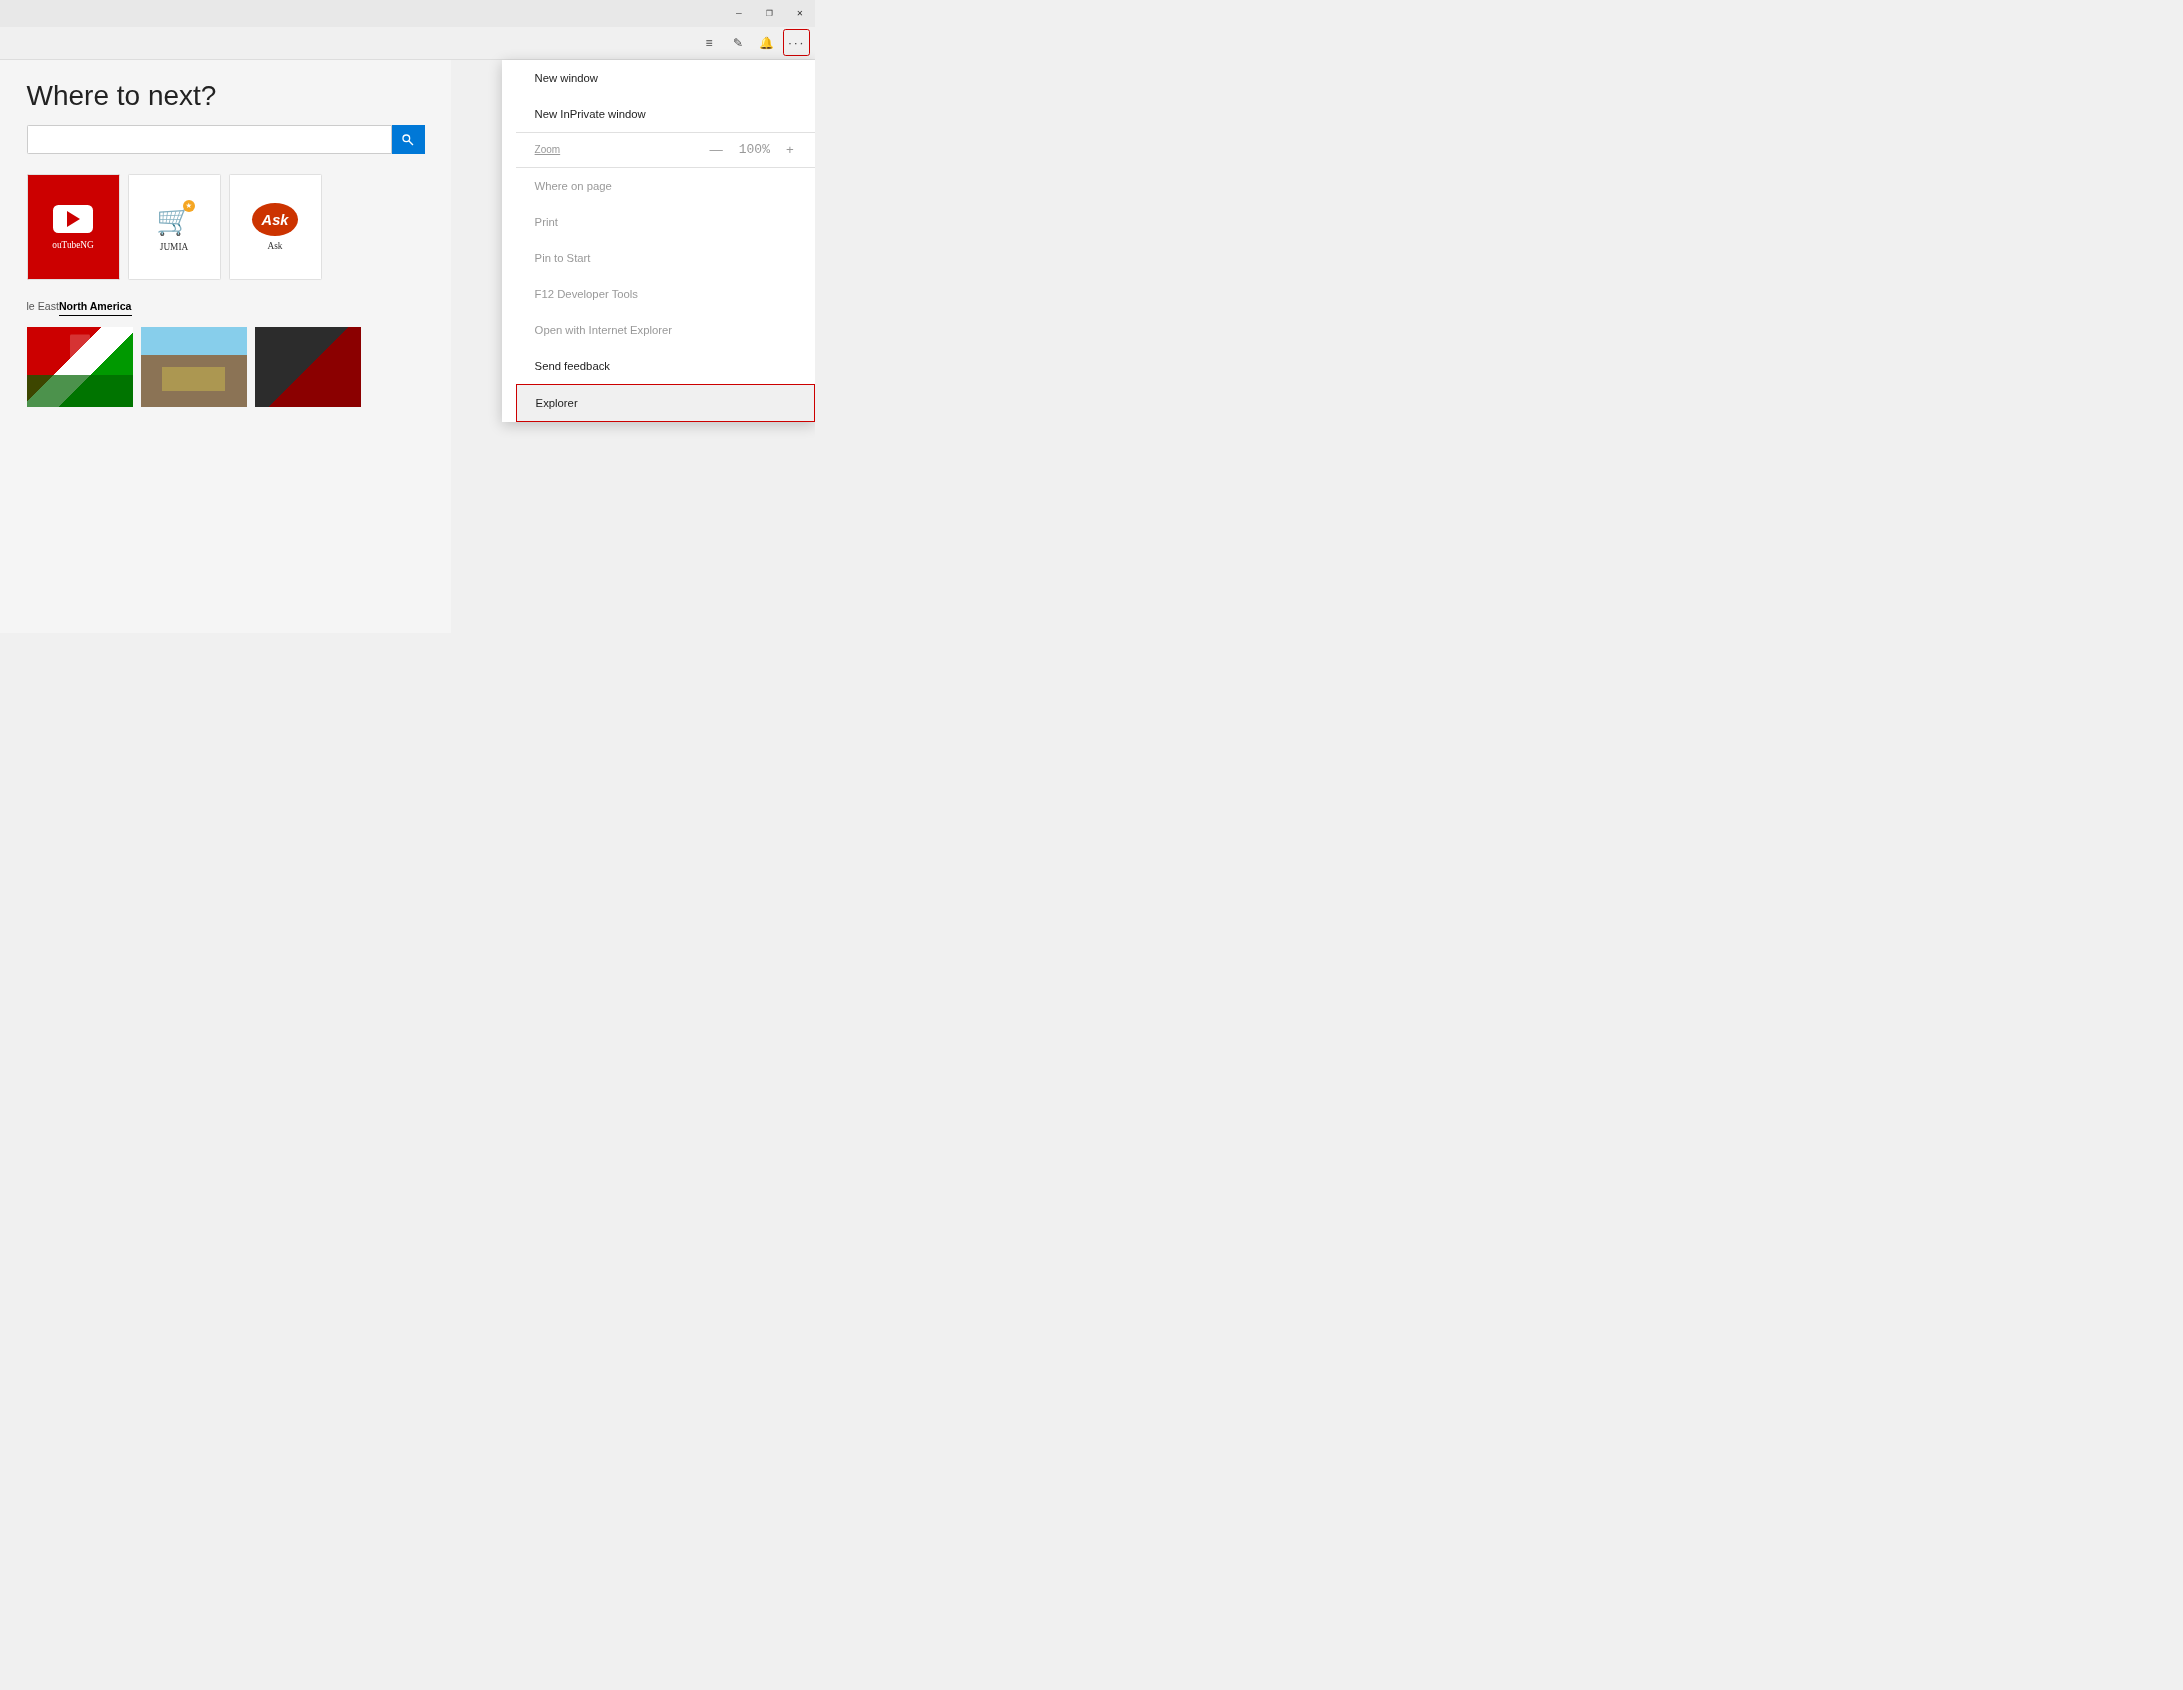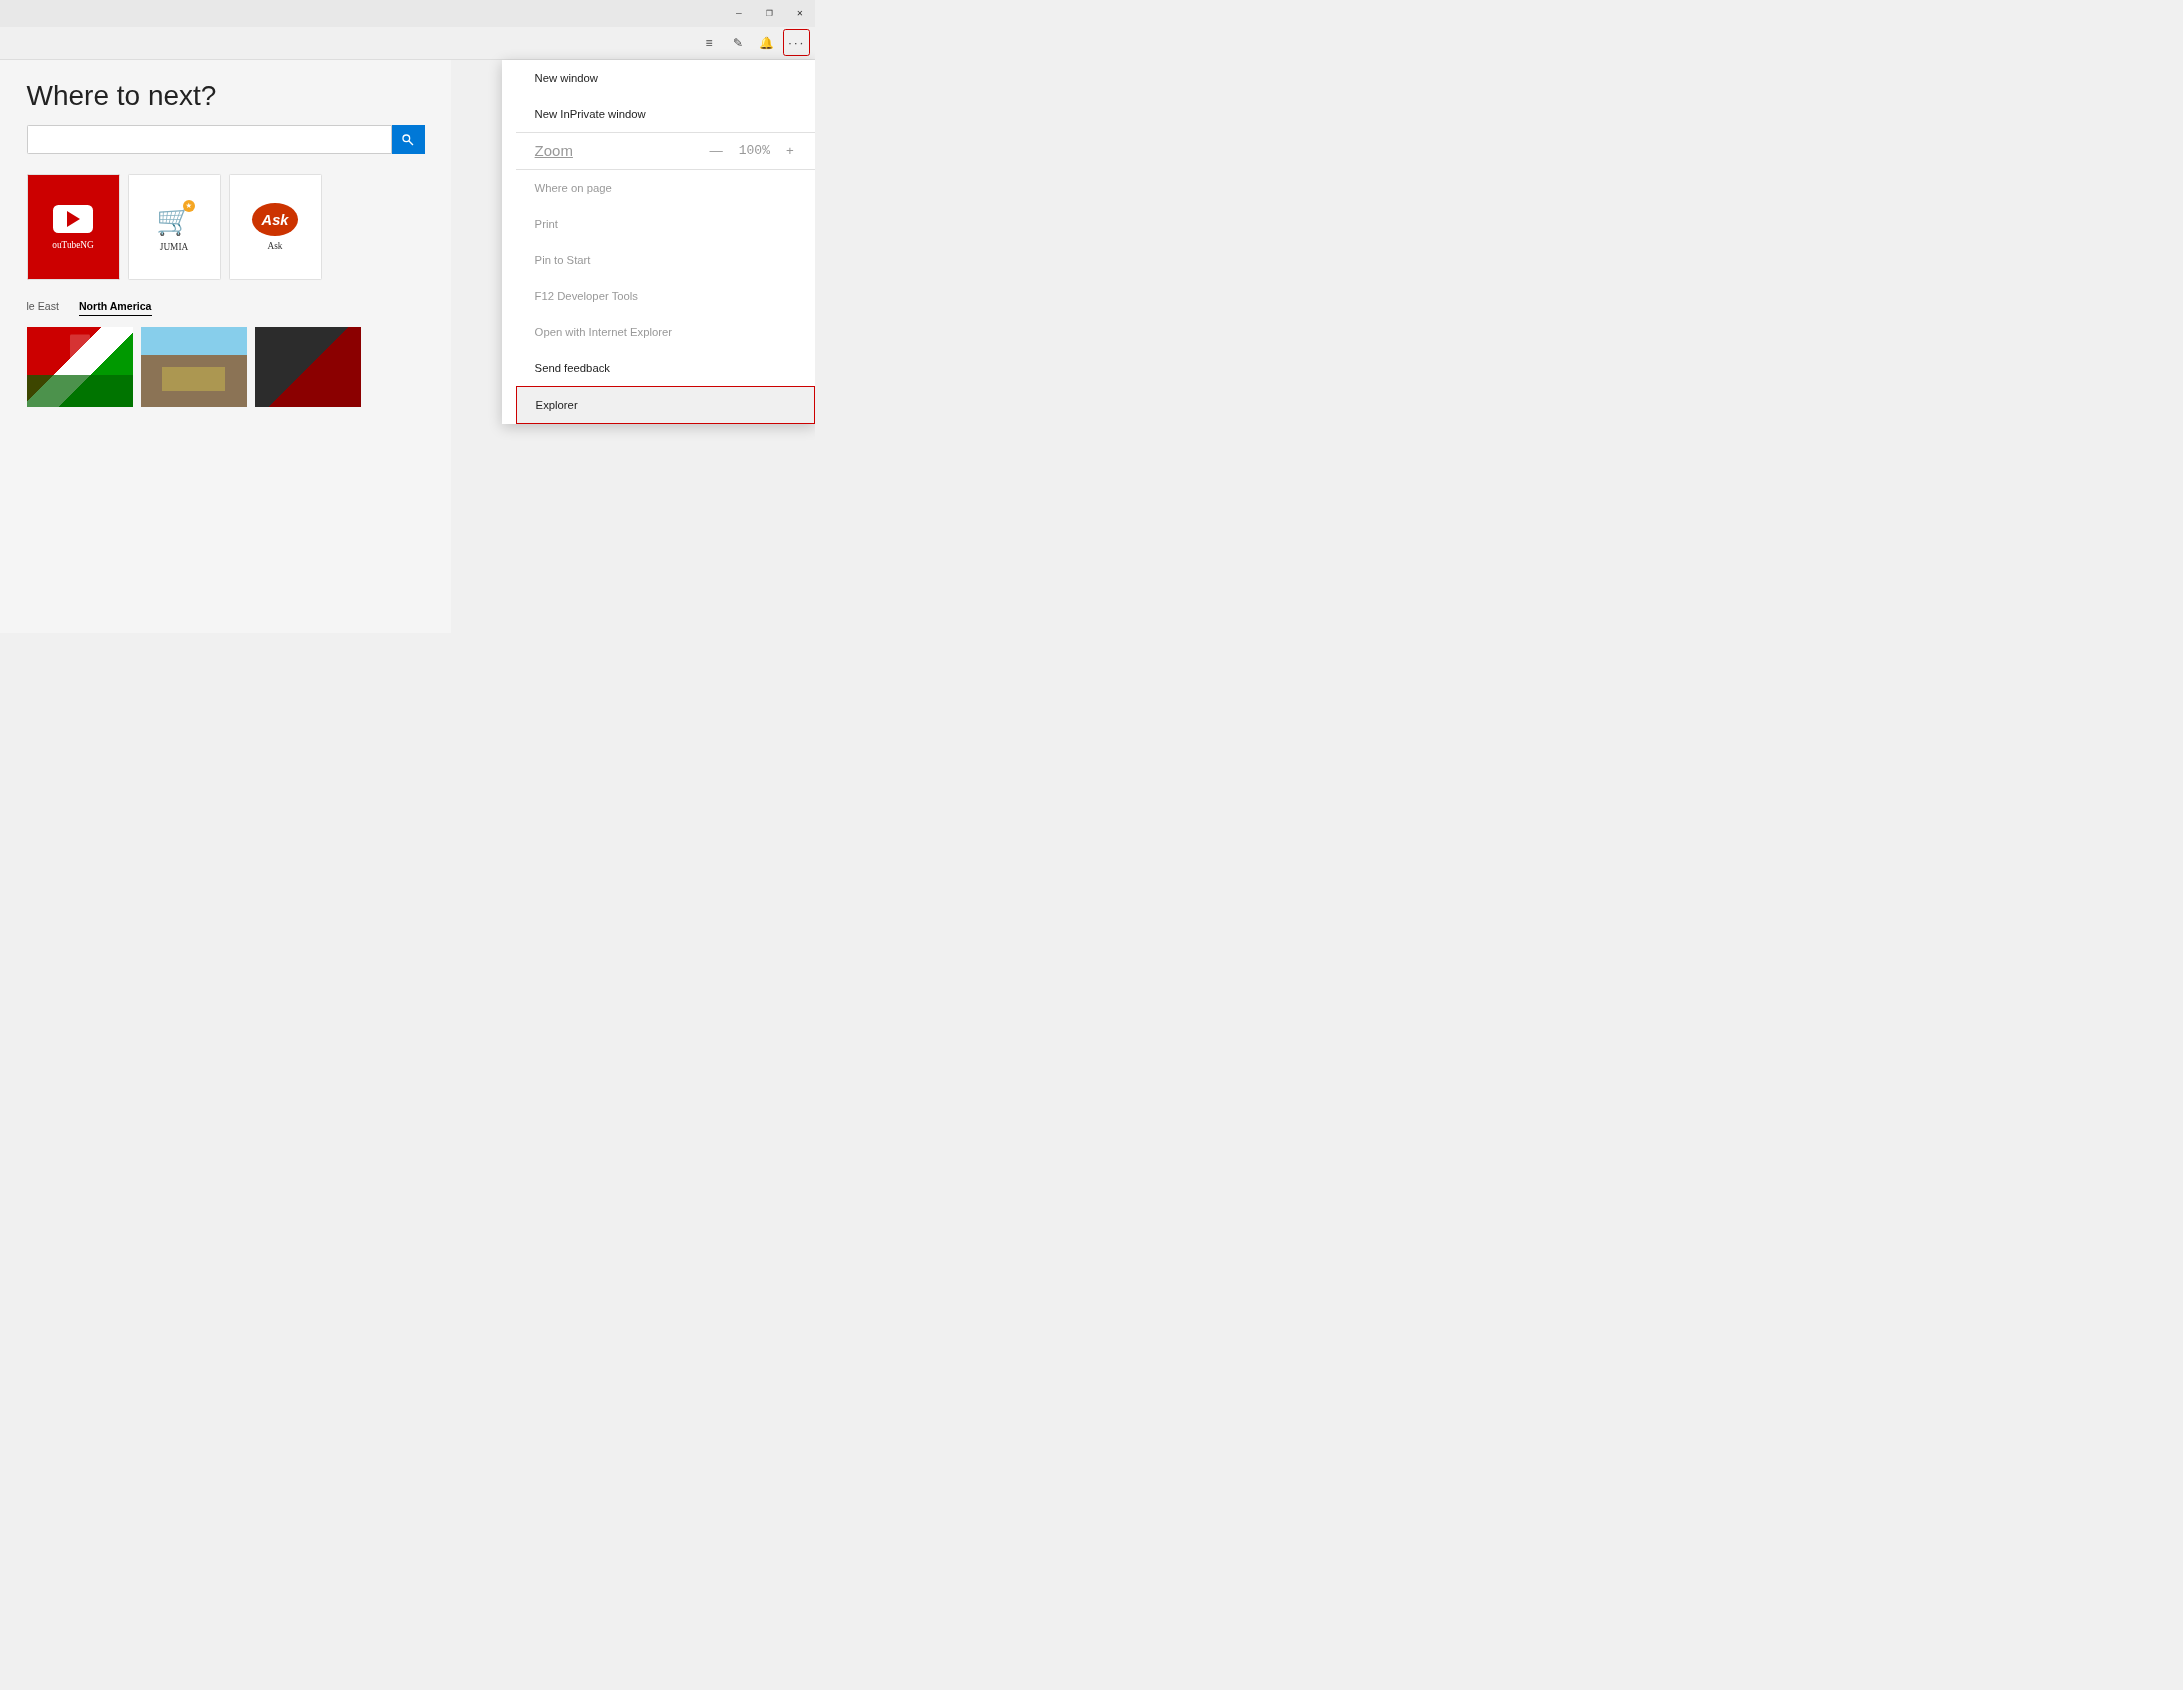--- a/index.html
+++ b/index.html
@@ -189,21 +189,20 @@
     .ask-oval span {
       color: white;
       font-size: 14.6px;
       font-style: italic;
       font-weight: bold;
     }
 
     
     .region-tabs {
       display: flex;
-      gap: 20px;
       padding: 0 26.5px;
       margin-bottom: 10.6px;
     }
 
     .region-tab {
       font-size: 10.6px;
       color: #555;
       cursor: pointer;
       padding-bottom: 2.7px;
     }
@@ -281,21 +280,21 @@
       padding: 9.3px 18.6px;
       display: flex;
       align-items: center;
       justify-content: space-between;
       color: #999;
       border-top: 0.7px solid #e0e0e0;
       border-bottom: 0.7px solid #e0e0e0;
     }
 
     .zoom-label {
-      font-size: 15px;
+      font-size: 10px;
       color: #999;
       text-decoration: underline;
     }
 
     .zoom-controls {
       display: flex;
       align-items: center;
       gap: 13.3px;
     }
 

